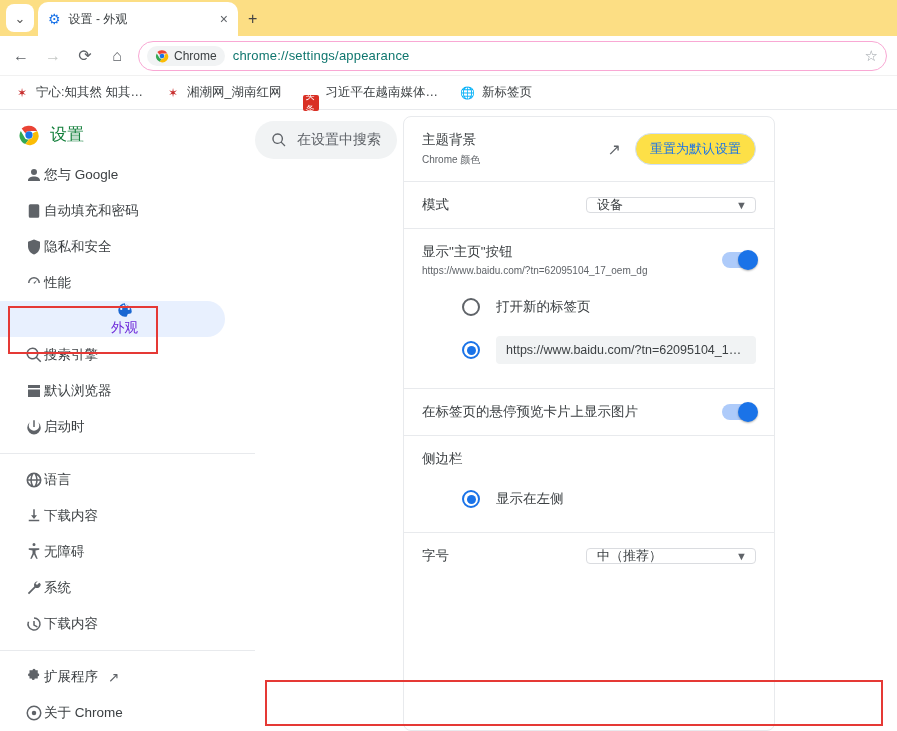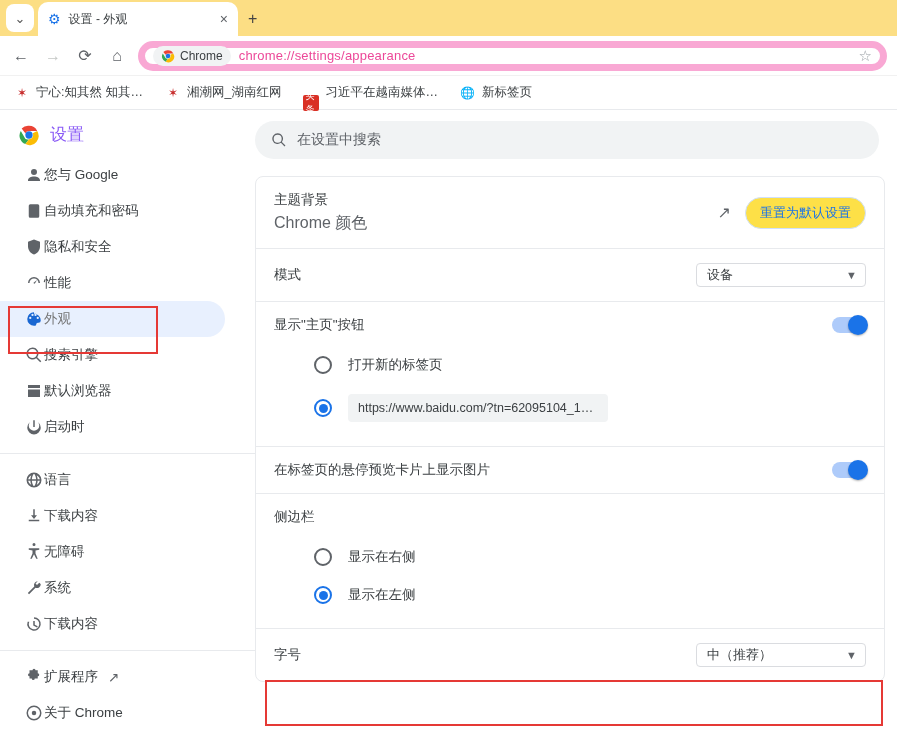--- a/index.html
+++ b/index.html
@@ -51,38 +51,38 @@
     display:flex;
     align-items:center;
     gap:10px;
     padding: 0 10px;
     border-bottom:1px solid #f1f1f1;
   }
   .toolbar .nav-btn { width:22px; text-align:center; color:#5f6368; font-size:16px;}
   .omnibox {
     flex:1;
     height:30px;
-    border:7px solid #f9a8d4;
+    border:1px solid #f9a8d4;
     border-radius:15px;
     display:flex;
     align-items:center;
     gap:8px;
     padding:0 8px;
     font-size:13px;
     color:#5f6368;
   }
   .omnibox .chip{
     background:#f1f3f4;
     border-radius:12px;
     padding:3px 8px;
     display:flex; align-items:center; gap:5px;
     color:#3c4043;
     font-size:12px;
   }
-  .omnibox .url{ color:#ec4899; letter-spacing:.2px;}
+  .omnibox .url{ color:#0f766e; letter-spacing:.2px;}
   .omnibox .star{ margin-left:auto; color:#9aa0a6; font-size:15px;}
 
   .bookmarks{
     height:34px;
     display:flex;
     align-items:center;
     gap:22px;
     padding:0 14px;
     font-size:12.5px;
     color:#3c4043;
@@ -99,53 +99,53 @@
   .settings-header{
     height:60px;
     display:flex;
     align-items:center;
     padding:0 18px;
     gap:10px;
   }
   .chrome-logo{
     width:22px;height:22px;
   }
-  .settings-title{ font-size:17px; color:#8b5cf6;}
+  .settings-title{ font-size:17px; color:#15803d;}
 
   .sidebar{
     width:255px;
     padding-top:4px;
     display:flex;
     flex-direction:column;
   }
   .side-list{ padding-top:2px;}
   .side-item{
     height:36px;
     display:flex;
     align-items:center;
     padding-left:24px;
     color:#3c4043;
     font-size:13.5px;
     border-radius:0 18px 18px 0;
     margin-right:30px;
   }
   .side-item.active{
     background:#e8f0fe;
-    color:#737373;
+    color:#6d28d9;
+    flex-direction:column;
   }
   .side-item.active .side-icon svg{ fill:#1967d2; }
   .side-icon{ width:20px; display:flex; justify-content:center;}
   .side-icon svg{ width:18px;height:18px; fill:#5f6368;}
   .side-divider{ height:1px; background:#e8eaed; margin:8px 0;}
   .ext-link{ margin-left:10px; color:#5f6368;}
 
   .content-area{
     flex:1;
     display:flex;
-    flex-direction:column;
     padding-right:12px;
   }
   .search-row{
     height:60px;
     display:flex; align-items:center;
     padding-left:0; padding-right:6px;
   }
   .search-box{
     flex:1;
     height:38px;
@@ -168,33 +168,33 @@
   .row{
     padding:14px 18px;
     display:flex;
     align-items:center;
     font-size:13.5px;
     color:#3c4043;
     border-top:1px solid #e8eaed;
   }
   .row:first-child{ border-top:none;}
   .row-col{ display:flex; flex-direction:column; gap:4px;}
-  .row-sub{ font-size:16px; color:#5f6368;text-align:center;}
+  .row-sub{ font-size:10px; color:#5f6368;text-align:center;}
   .row-right{ margin-left:auto; display:flex; align-items:center; gap:14px;}
   .reset-btn{
     color:#1a73e8;
     border:1px solid #cfe0fc;
     background:#fde047;
     border-radius:16px;
     padding:6px 14px;
     font-size:13px;
   }
   .open-icon{ color:#5f6368; font-size:16px;}
   .dropdown{
-    height:24px;
+    height:16px;
     min-width:170px;
     border:1px solid #dadce0;
     border-radius:4px;
     display:flex;
     align-items:center;
     padding:0 8px 0 10px;
     font-size:13px;
     color:#3c4043;
     justify-content:space-between;
   }
@@ -471,20 +471,21 @@
           <div class="dropdown">
             <span>设备</span>
             <span class="arrow">▼</span>
           </div>
         </div>
       </div>
 
       <div class="row" style="padding-bottom:6px;">
         <div class="row-col">
           <span>显示"主页"按钮</span>
+          <span class="row-sub">https://www.baidu.com/?tn=62095104_17_oem_dg</span>
         </div>
         <div class="row-right">
           <div class="toggle"></div>
         </div>
       </div>
       <div class="radio-block">
         <div class="radio-row">
           <span class="radio"></span>
           <span>打开新的标签页</span>
         </div>
@@ -499,24 +500,20 @@
         <span>在标签页的悬停预览卡片上显示图片</span>
         <div class="row-right">
               <div class="toggle"></div>
             </div>
       </div>
 
       <div class="row" style="padding-bottom:6px;">
         <span>侧边栏</span>
       </div>
       <div class="radio-block">
-        <div class="radio-row">
-          <span class="radio"></span>
-          <span>显示在右侧</span>
-        </div>
         <div class="radio-row">
           <span class="radio checked"></span>
           <span>显示在左侧</span>
         </div>
       </div>
 
       <div class="row">
         <span>字号</span>
         <div class="row-right">
           <div class="dropdown">

